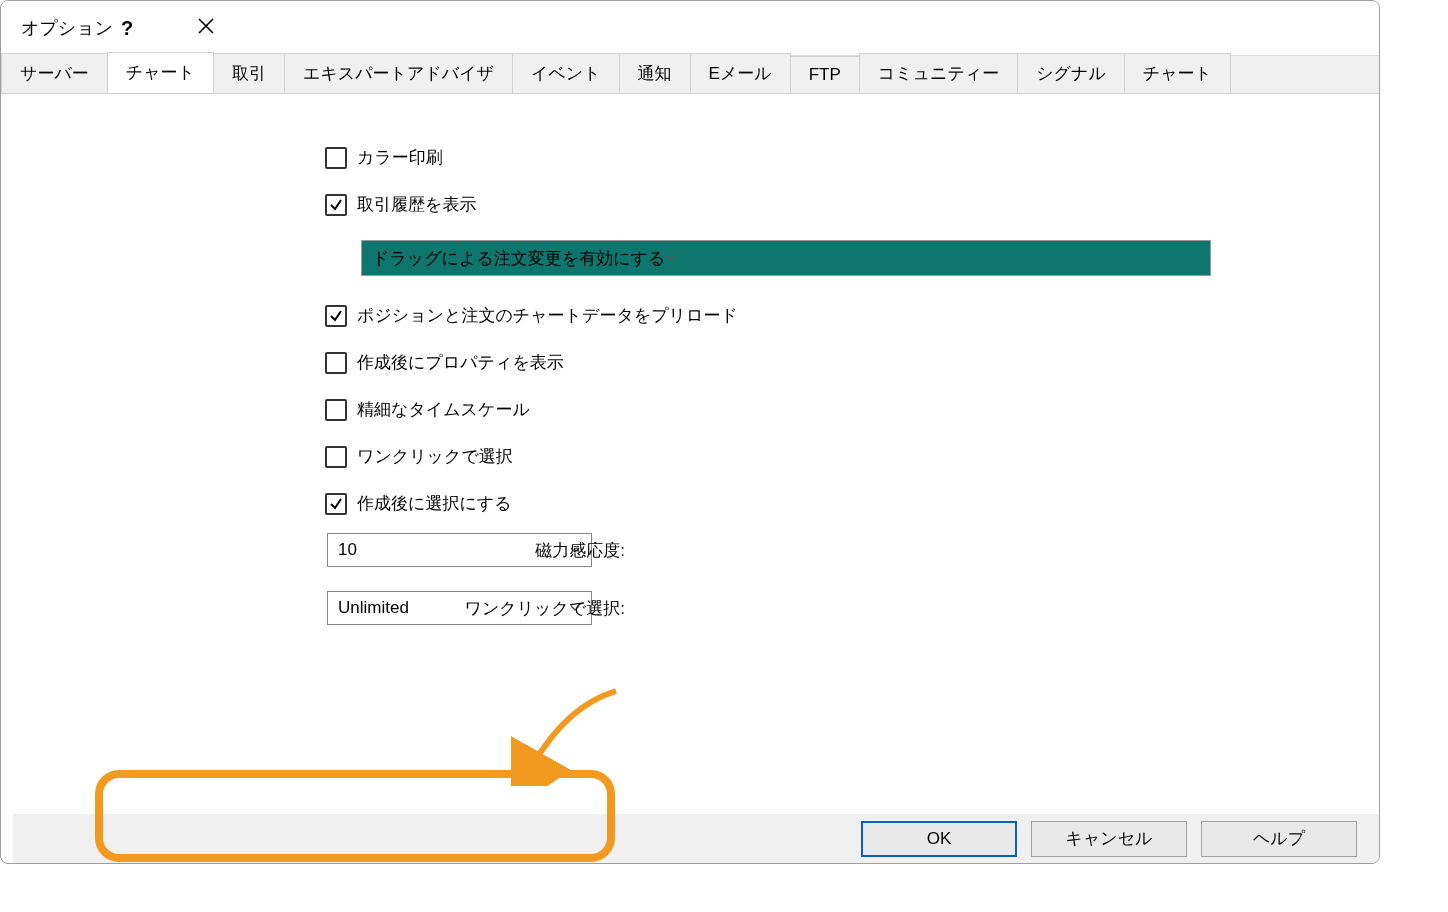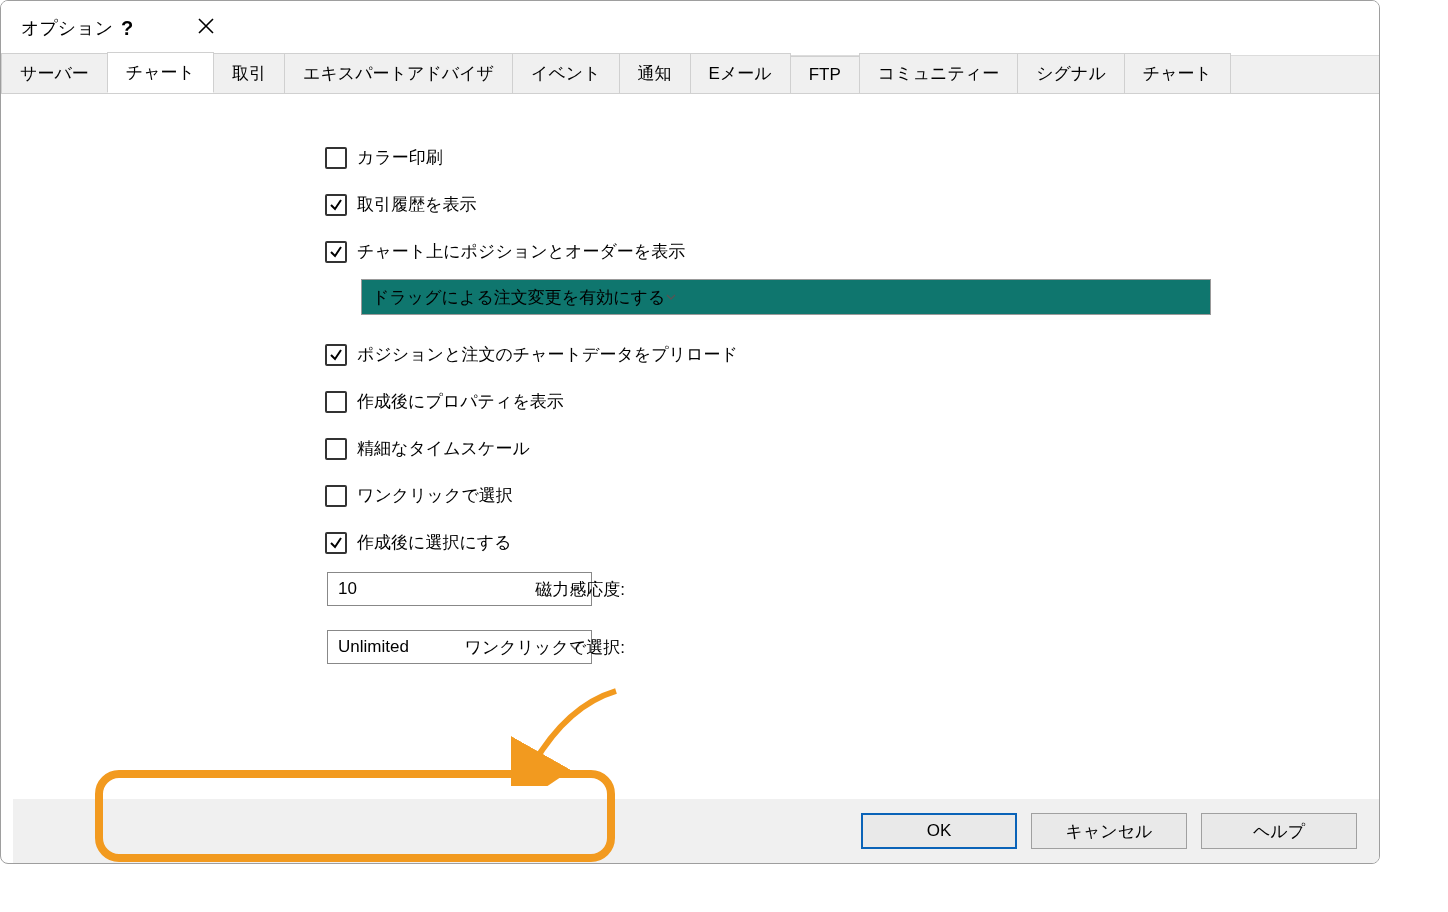--- a/index.html
+++ b/index.html
@@ -174,21 +174,21 @@
     width: 120px;
     height: 100px;
     pointer-events: none;
     z-index: 5;
   }
   .footer {
     position: absolute;
     bottom: 0;
     left: 12px;
     right: 0;
-    height: 64px;
+    height: 49px;
     background: #f0f0f0;
     display: flex;
     align-items: center;
     justify-content: flex-end;
     padding-right: 22px;
     gap: 14px;
   }
   .btn {
     min-width: 156px;
     height: 36px;
@@ -246,28 +246,20 @@
 
     <div class="opt-row">
       <span class="chk checked">
         <svg class="mark" viewBox="0 0 14 14">
             <path d="M2 7 L6 11 L12 2" stroke="#000" stroke-width="2" fill="none"></path>
           </svg>
       </span>
       <span class="opt-label">取引履歴を表示</span>
     </div>
 
-    <div class="opt-row" style="margin-bottom:16px;">
-      <span class="chk checked">
-        <svg class="mark" viewBox="0 0 14 14">
-            <path d="M2 7 L6 11 L12 2" stroke="#000" stroke-width="2" fill="none"></path>
-          </svg>
-      </span>
-      <span class="opt-label">チャート上にポジションとオーダーを表示</span>
-    </div>
 
     <div class="combo-row">
       <div class="combo">
         <span>ドラッグによる注文変更を有効にする</span>
         <svg class="arrow" viewBox="0 0 12 12">
             <path d="M2 4 L6 8 L10 4" stroke="#555" stroke-width="1.4" fill="none"></path>
           </svg>
       </div>
     </div>
 

